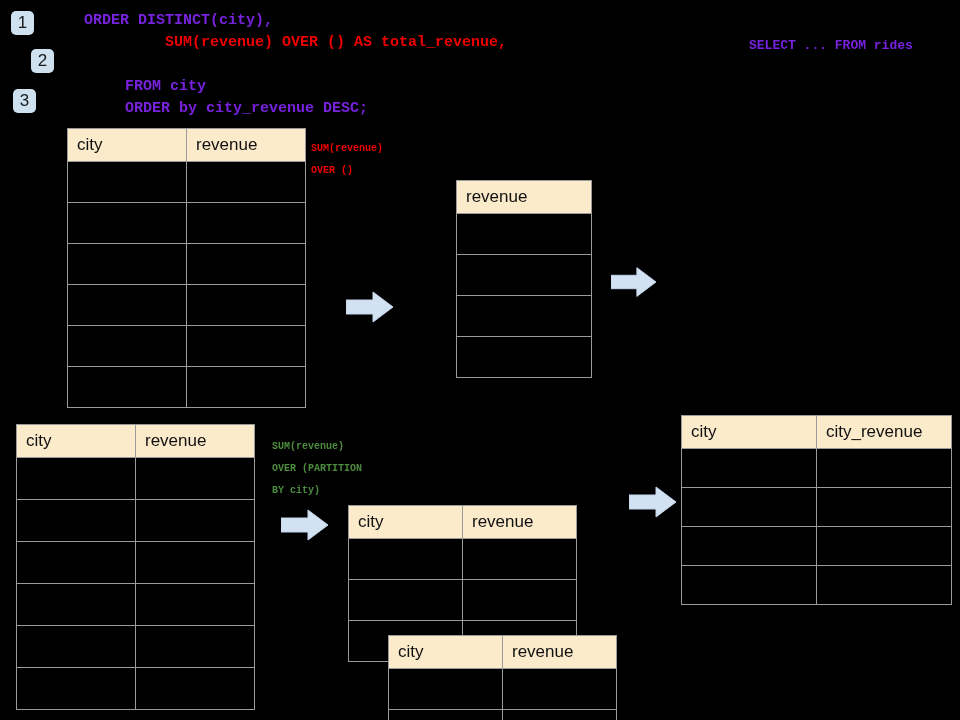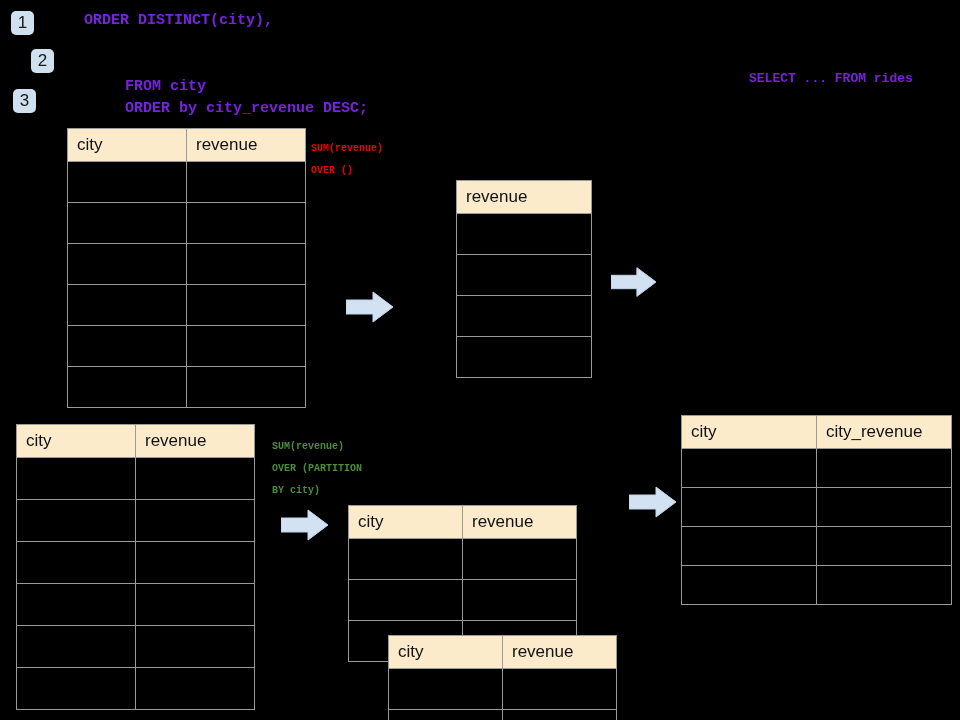--- a/index.html
+++ b/index.html
@@ -52,21 +52,20 @@
   #sql-side {
     position: absolute;
     left: 749px;
     top: 36px;
     width: 190px;
     color: #7722DD;
     font-family: "Liberation Mono", "DejaVu Sans Mono", monospace;
     font-size: 13px;
     font-weight: bold;
     line-height: 20px;
-    margin-top: 33px;
   }
 
   
   .annot {
     position: absolute;
     font-family: "Liberation Mono", "DejaVu Sans Mono", monospace;
     font-size: 10px;
     font-weight: bold;
     line-height: 22px;
     white-space: pre-line;
@@ -142,20 +141,21 @@
 </head>
 <body>
 
 <div id="stage">
 
   <div id="badge-1" class="badge">1</div>
   <div id="badge-2" class="badge">2</div>
   <div id="badge-3" class="badge">3</div>
 
   <div id="sql-line-1" class="sql">ORDER DISTINCT(city),</div>
+  <div id="sql-line-2" class="sql">    SUM(revenue) OVER () AS total_revenue,</div>
   <div id="sql-line-4" class="sql">  FROM city</div>
   <div id="sql-line-5" class="sql">  ORDER by city_revenue DESC;</div>
 
   <div id="sql-side">SELECT ... FROM rides</div>
 
   <div id="annot-red" class="annot">SUM(revenue)
 OVER ()</div>
   <div id="annot-green" class="annot">SUM(revenue)
 OVER (PARTITION
 BY city)</div>

